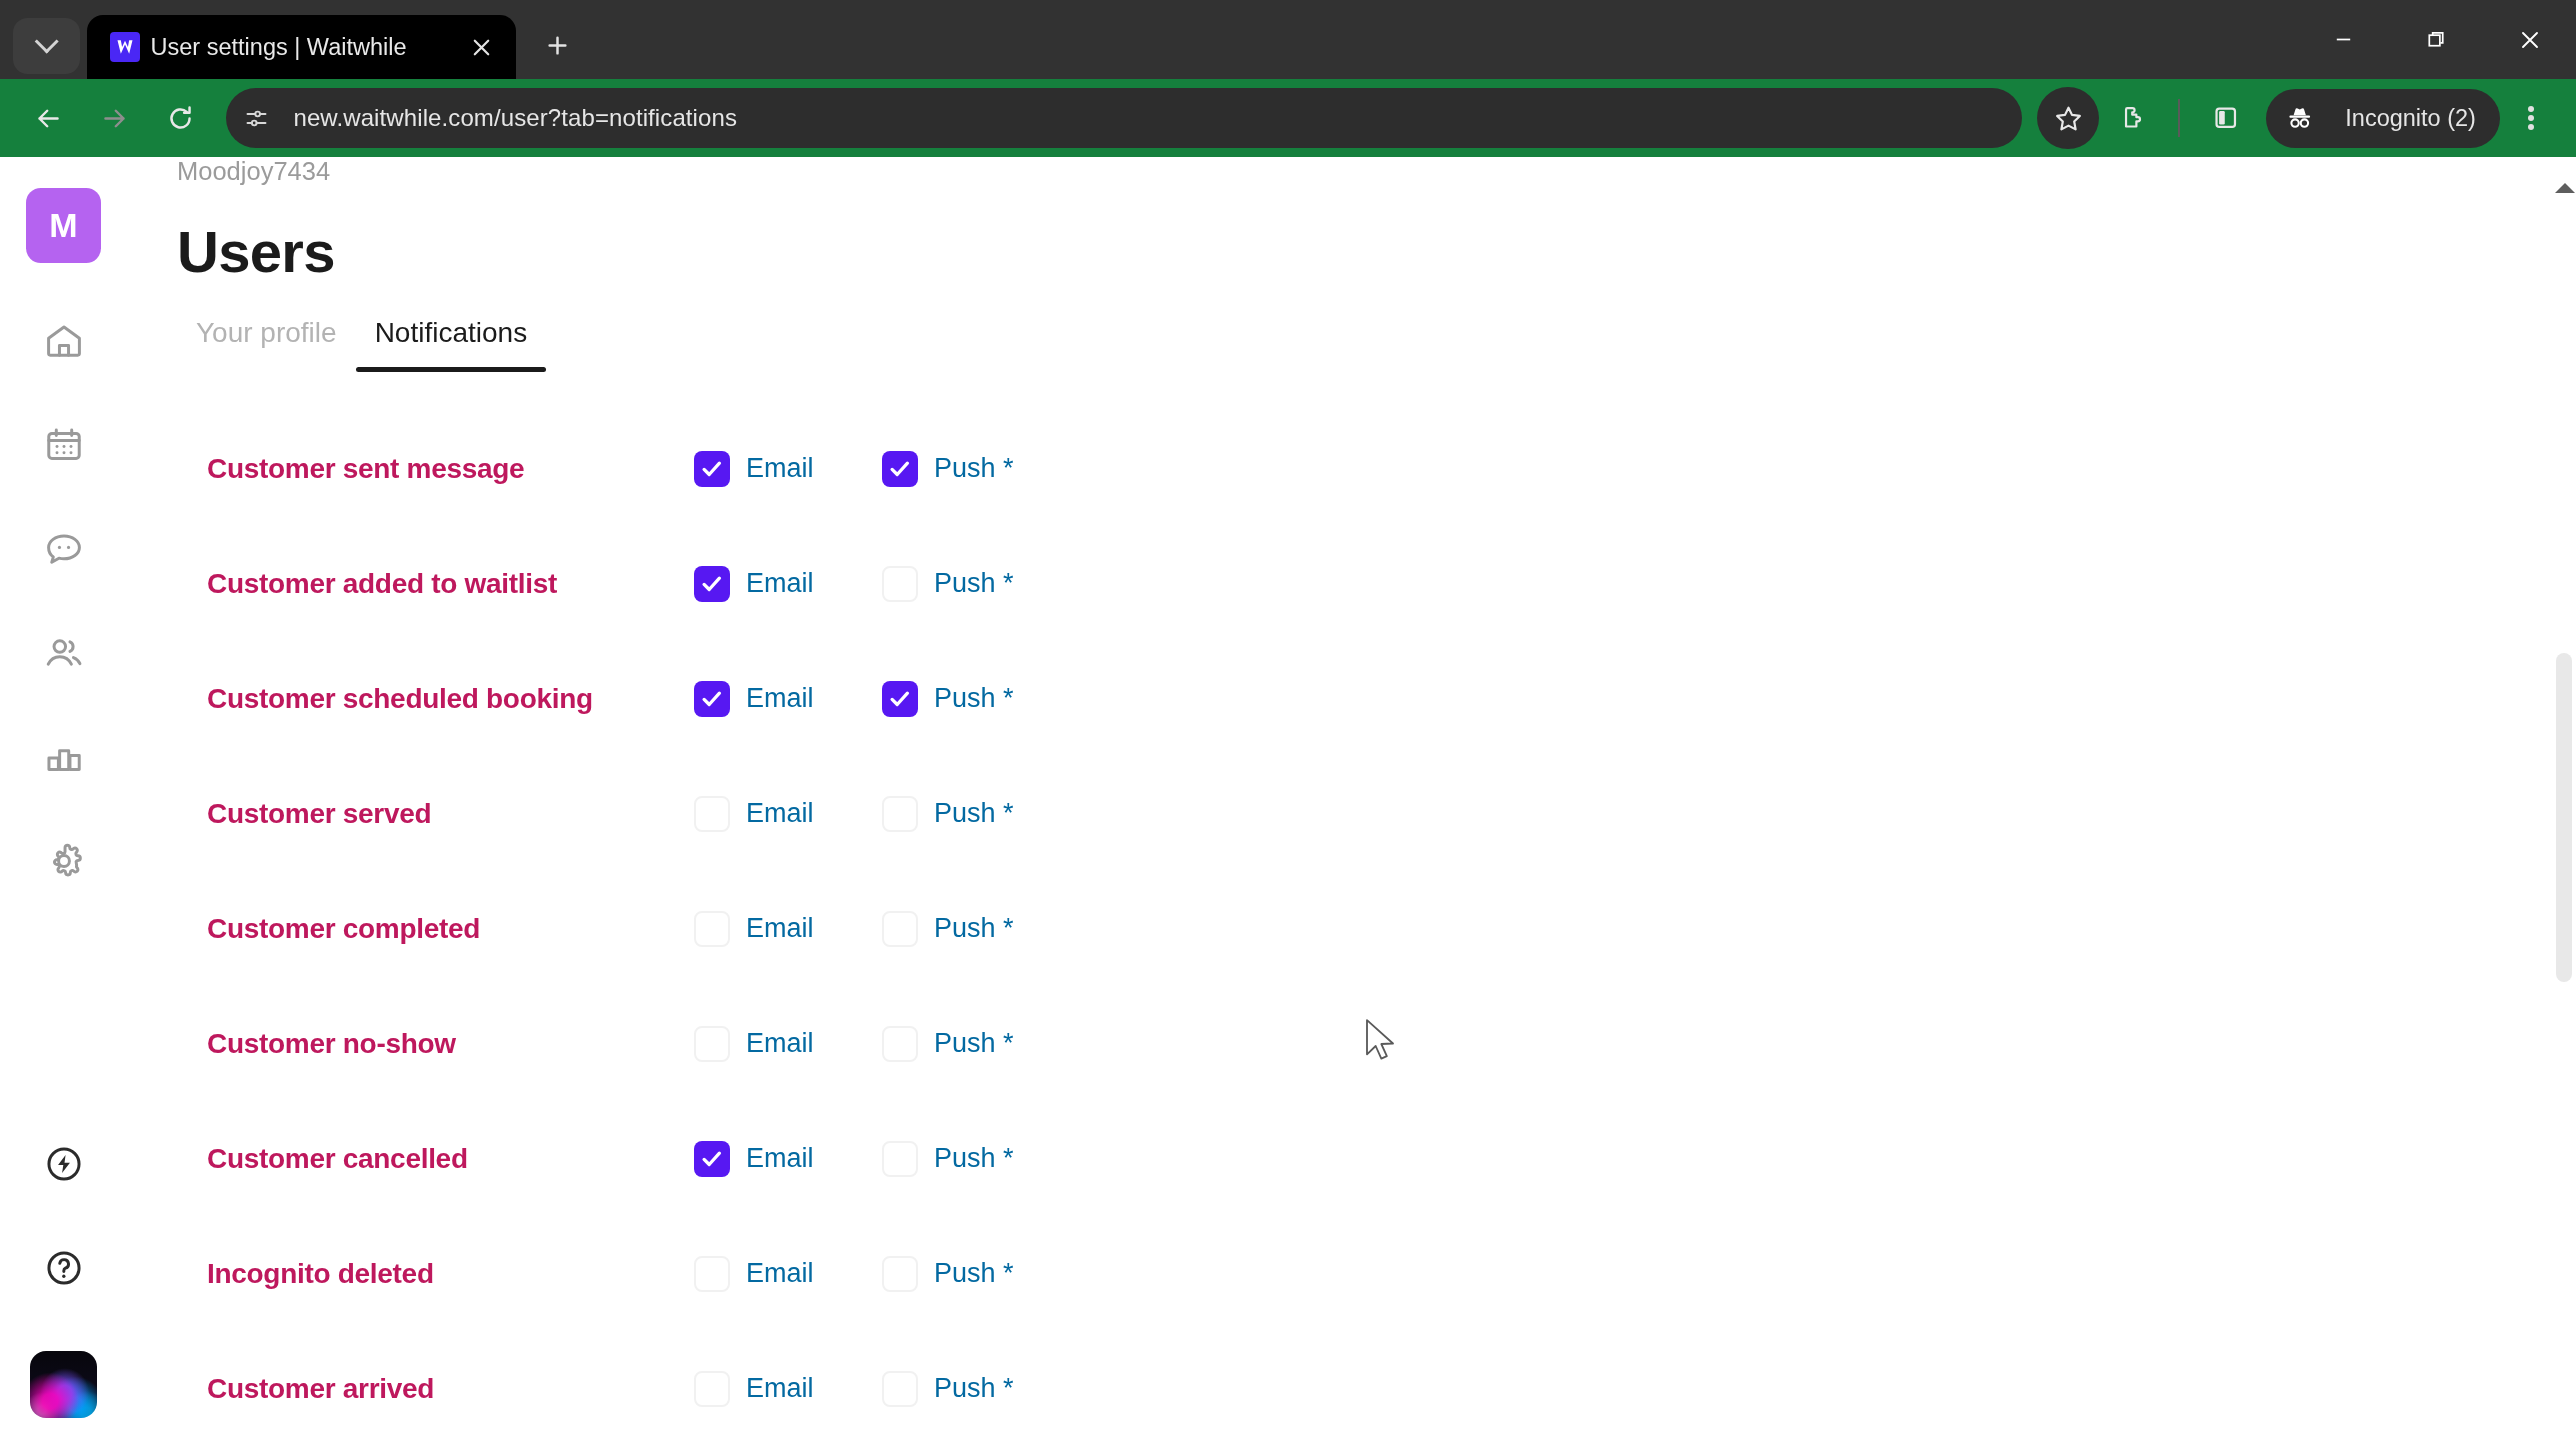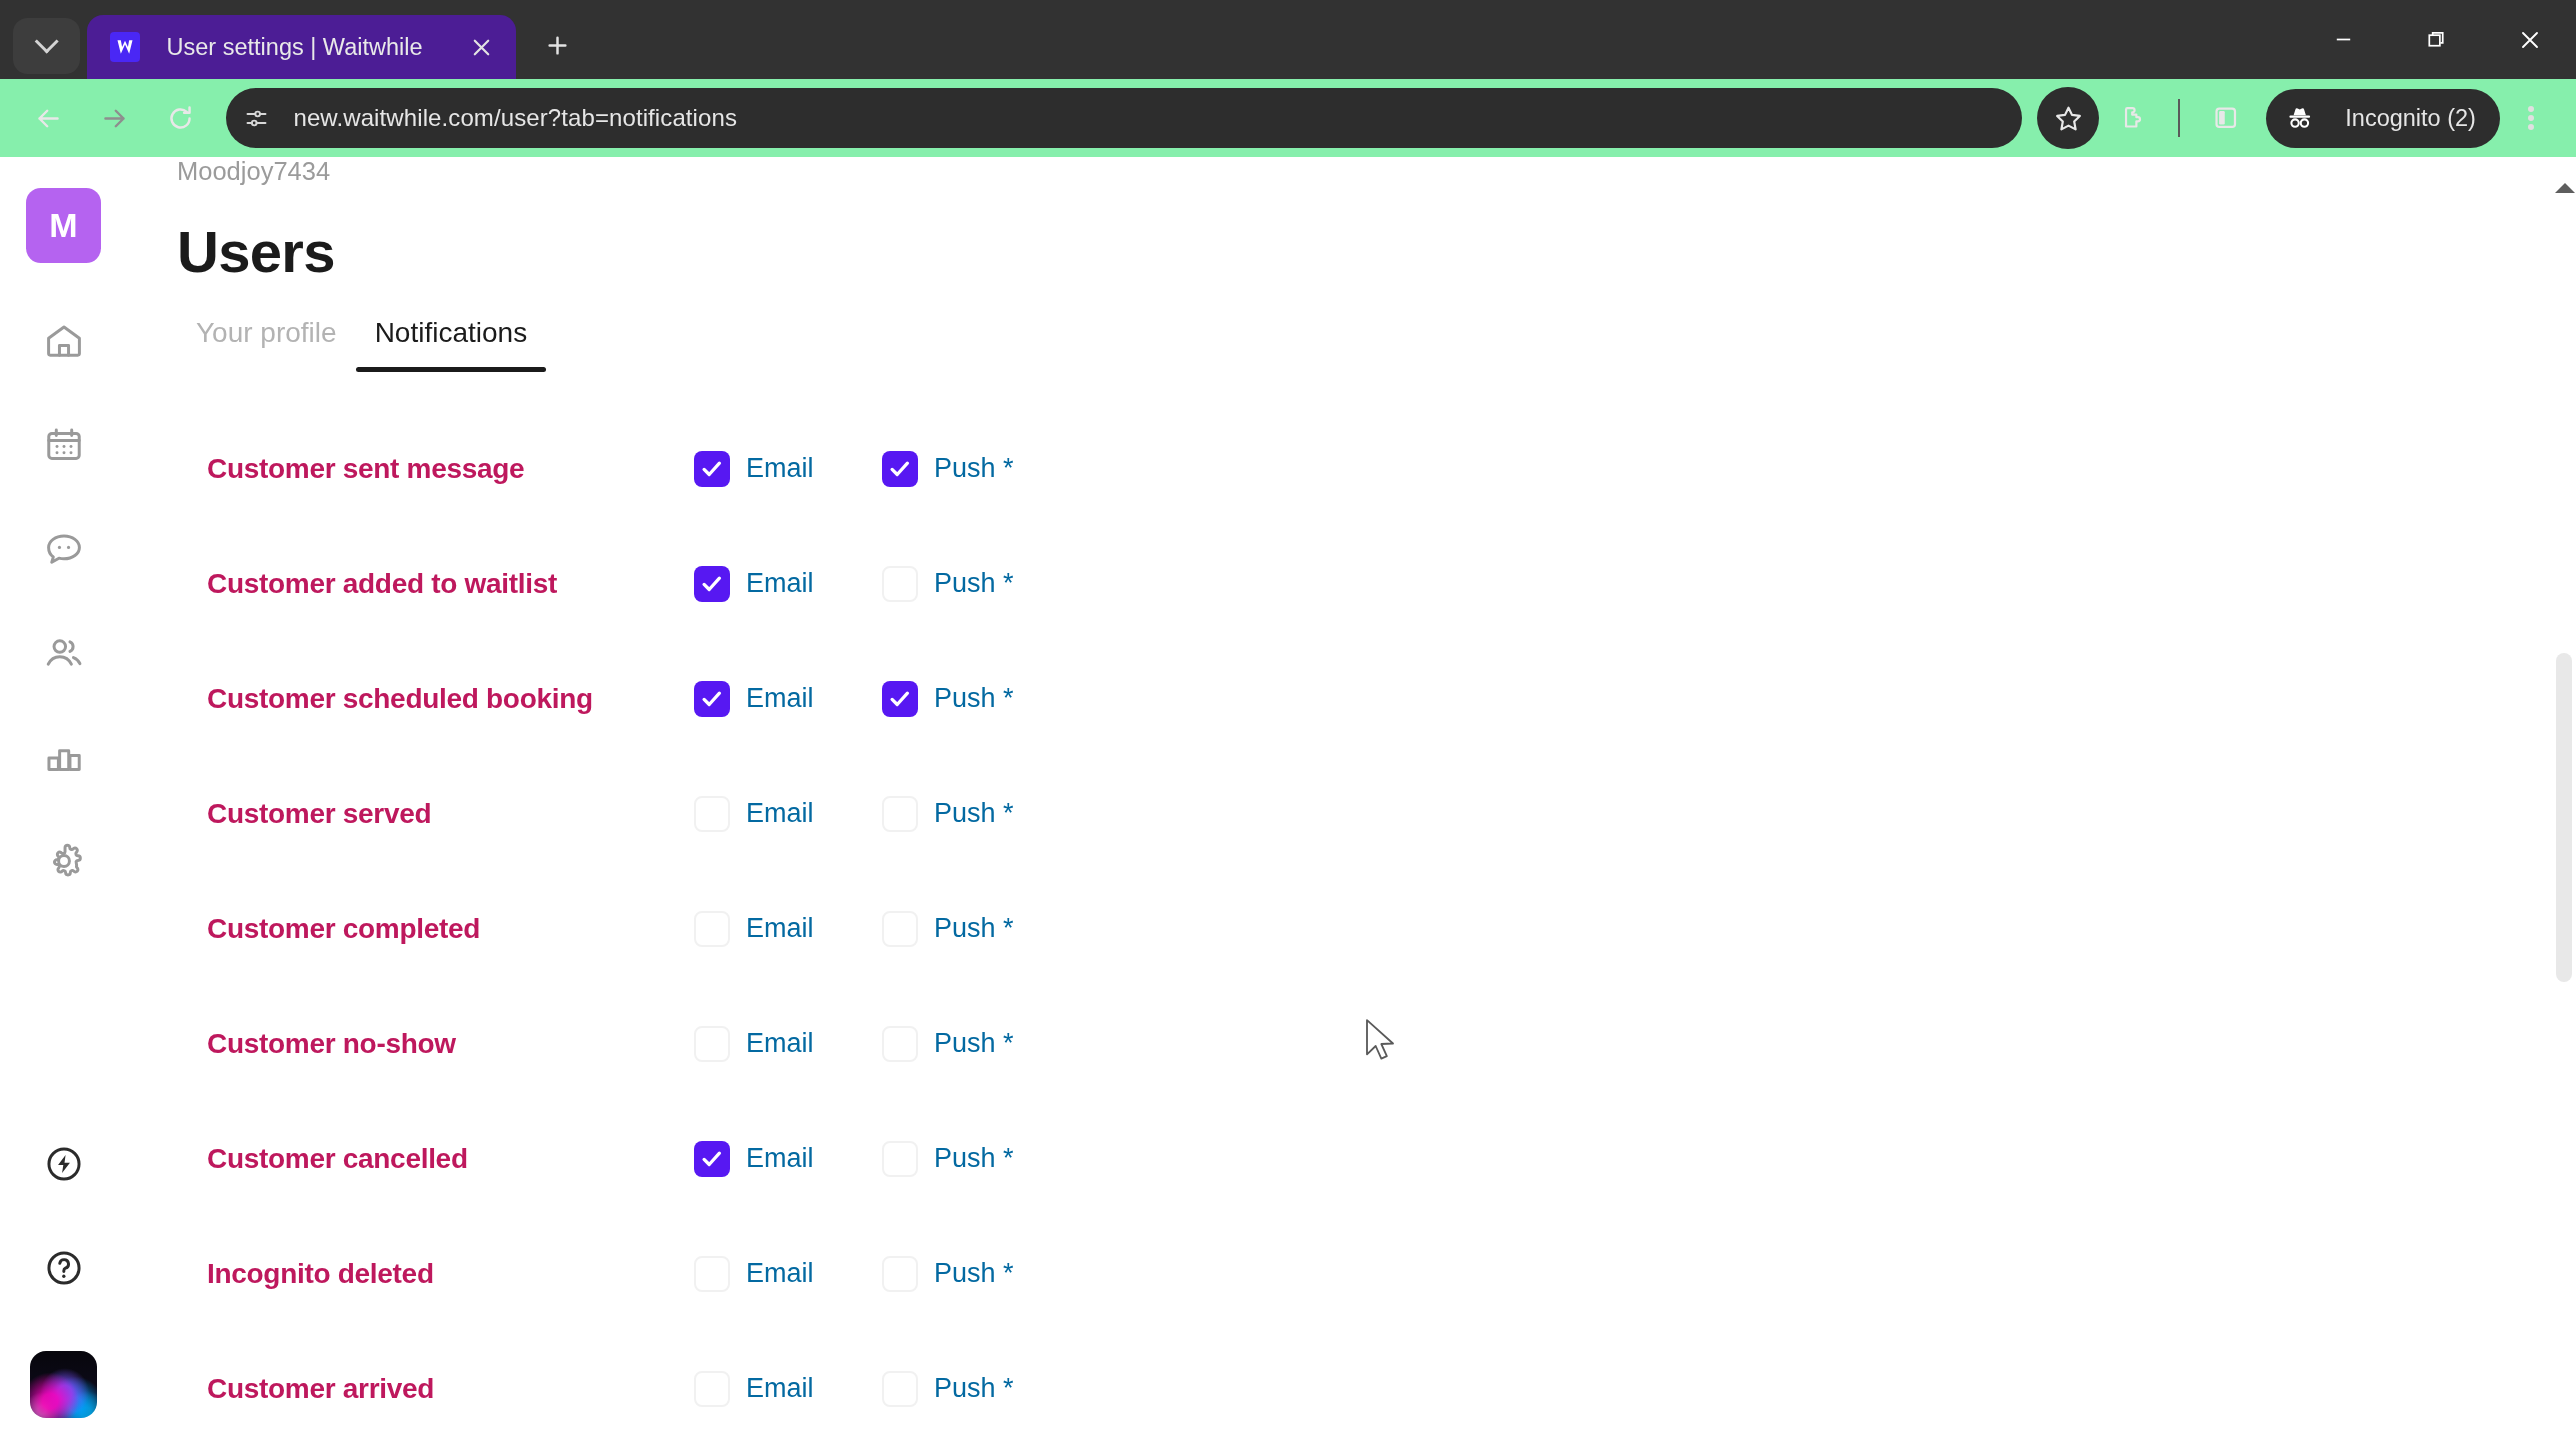--- a/index.html
+++ b/index.html
@@ -30,25 +30,25 @@
     display: flex; align-items: center; justify-content: center;
   }
   .chev-down {
     width: 17.4px; height: 17.4px;
     border-right: 3.4px solid #d4d4d4;
     border-bottom: 3.4px solid #d4d4d4;
     transform: rotate(45deg) translate(-2.7px,-2.7px);
   }
   .tab {
     width: 429px; height: 64px;
-    background: #4c1d95;
+    background: #000000;
     border-radius: 16px 16px 0 0;
     display: flex; align-items: center;
     padding: 0 17.4px 0 23px;
-    gap: 27px;
+    gap: 11px;
   }
   .tab-favicon {
     width: 29.5px; height: 29.5px;
     background: #4a27f5;
     border-radius: 4px;
     display: flex; align-items: center; justify-content: center;
     flex: none;
   }
   .tab-favicon svg { width: 20px; height: 20px; }
   .tab-title {
@@ -69,21 +69,21 @@
     position: absolute; right: 0; top: 0;
     height: 79px; display: flex; align-items: center;
   }
   .winbtn {
     width: 93px; height: 79px;
     display: flex; align-items: center; justify-content: center;
   }
 
   .toolbar {
     height: 78px;
-    background: #86efac;
+    background: #15803d;
     display: flex; align-items: center;
     padding: 0 17.4px;
     gap: 4px;
     flex: none;
   }
   .navbtn {
     width: 62px; height: 62px;
     display: flex; align-items: center; justify-content: center;
     border-radius: 50%;
   }

